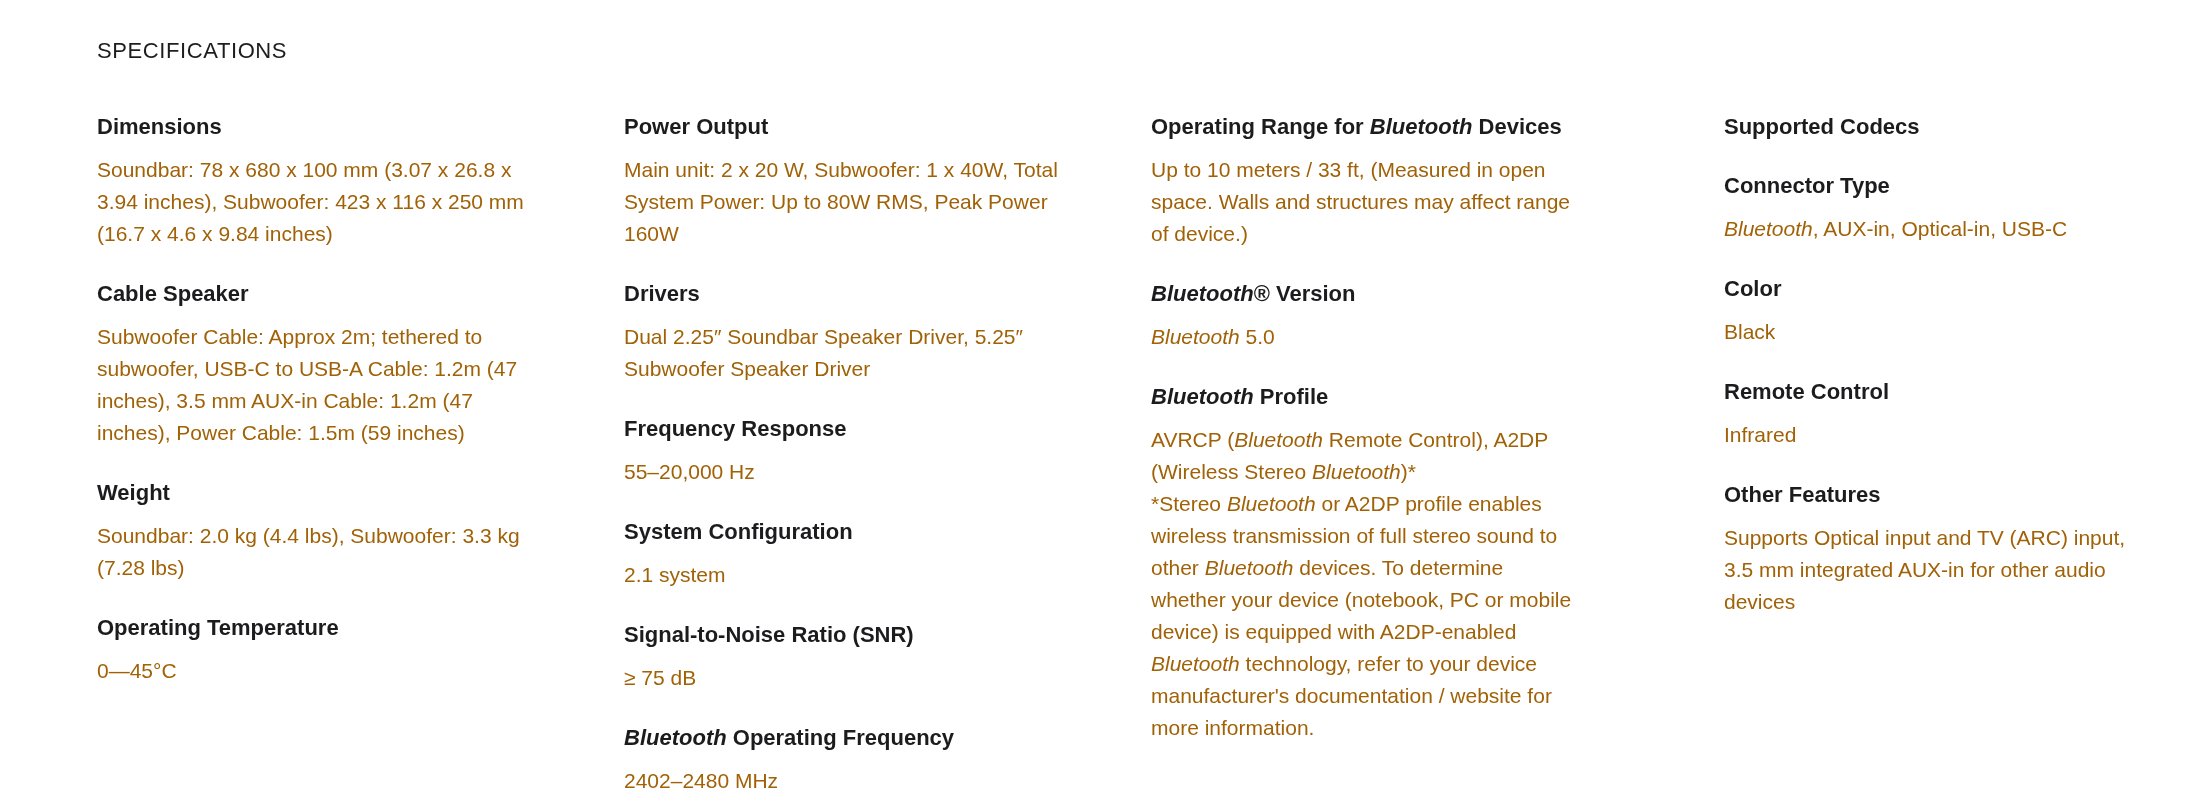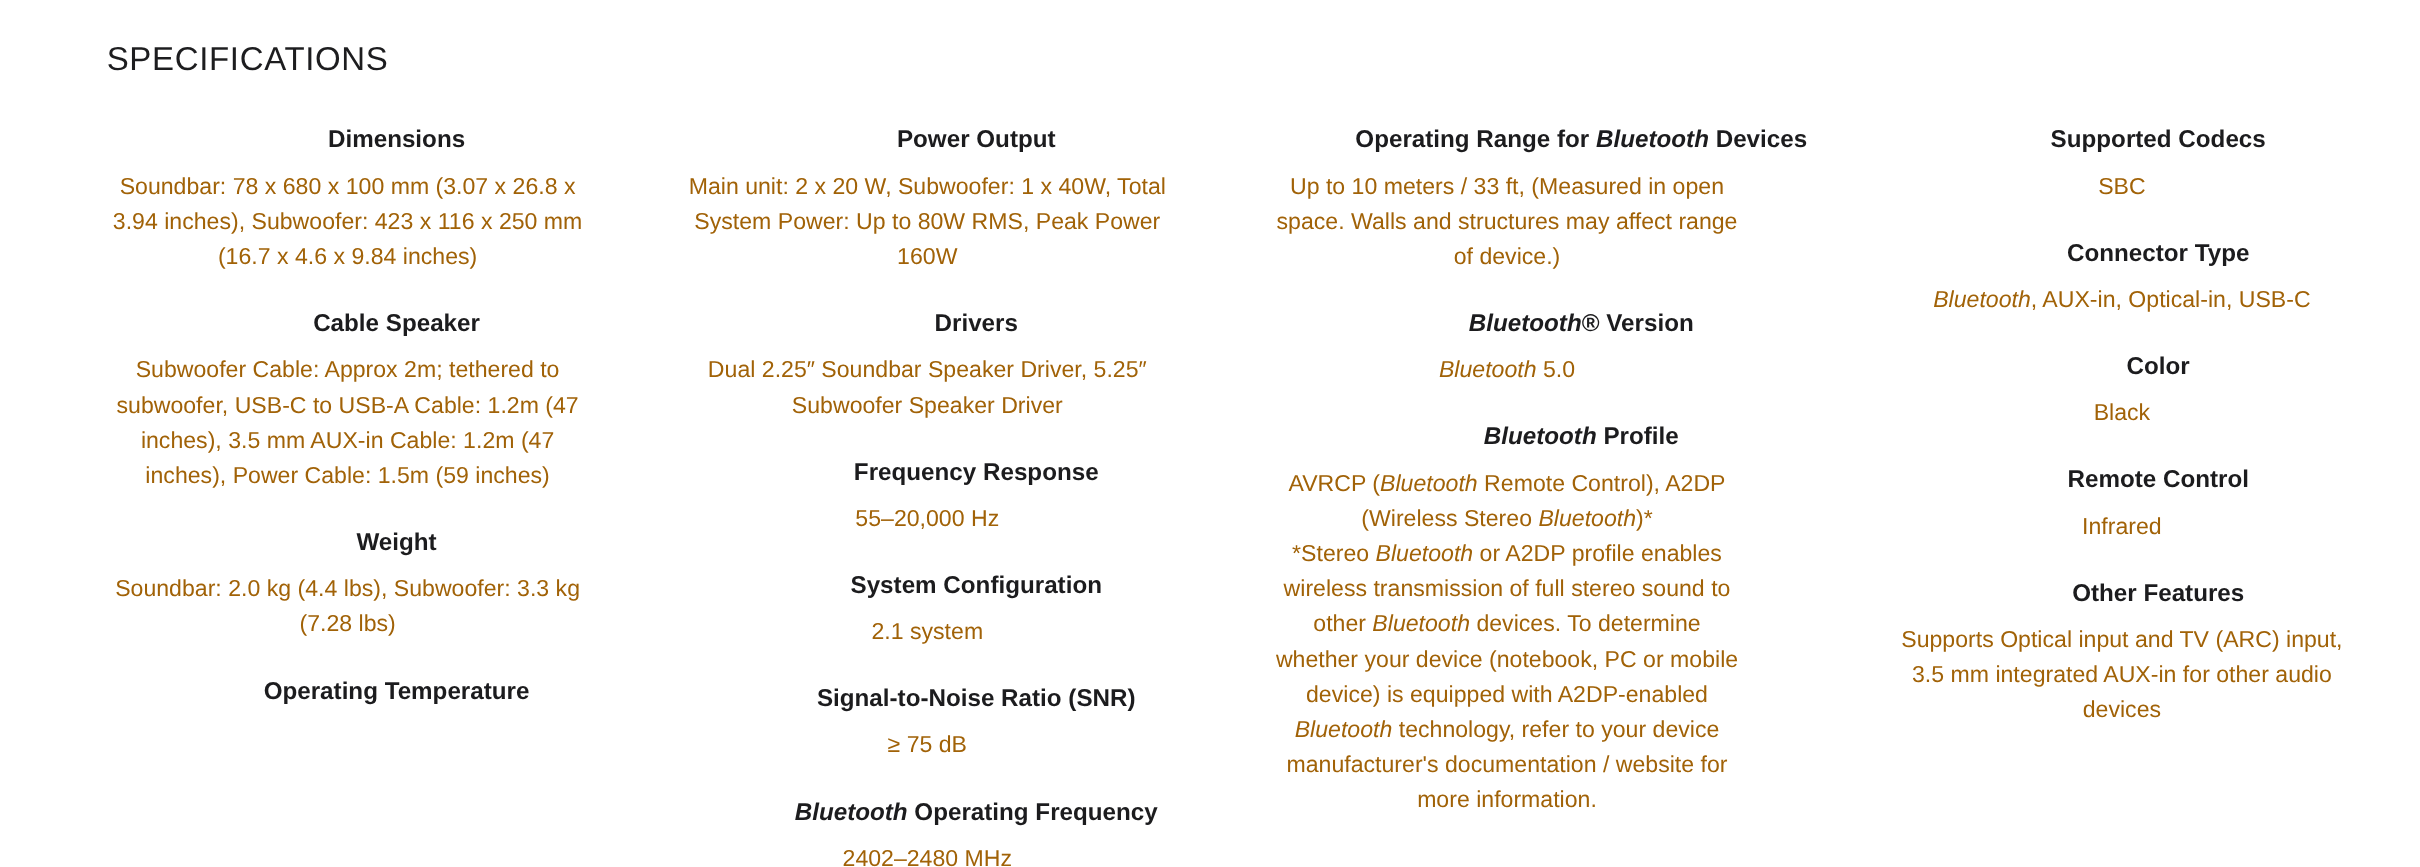--- a/index.html
+++ b/index.html
@@ -9,38 +9,38 @@
     width:2200px;
     height:788px;
     background:#ffffff;
     font-family:"Liberation Sans","DejaVu Sans",sans-serif;
     overflow:hidden;
   }
   .page-title {
     position:absolute;
     left:97px;
     top:38px;
-    font-size:30px;
+    font-size:22px;
     font-weight:400;
     letter-spacing:0.6px;
     color:#1d1d1f;
   }
   .columns {
     position:absolute;
     left:97px;
     top:112px;
     display:flex;
     align-items:flex-start;
   }
   .col { flex:0 0 auto; }
   .col-1 { width:527px; }
   .col-2 { width:527px; }
   .col-3 { width:573px; }
   .col-4 { width:476px; }
-  .spec-section { margin-bottom:29px;text-align:center; }
+  .spec-section { margin-bottom:29px; }
   .spec-label {
     font-size:22px;
     font-weight:700;
     color:#1c1c1e;
     line-height:30px;
     margin-bottom:12px;
   }
   .spec-value {
     font-size:21px;
     font-weight:400;
@@ -74,20 +74,21 @@
 inches), 3.5 mm AUX-in Cable: 1.2m (47
 inches), Power Cable: 1.5m (59 inches)</div>
       </div>
       <div class="spec-section">
         <div class="spec-label">Weight</div>
         <div class="spec-value">Soundbar: 2.0 kg (4.4 lbs), Subwoofer: 3.3 kg
 (7.28 lbs)</div>
       </div>
       <div class="spec-section">
         <div class="spec-label">Operating Temperature</div>
+        <div class="spec-value">0—45°C</div>
       </div>
     </div>
 
     <div class="col col-2">
       <div class="spec-section">
         <div class="spec-label">Power Output</div>
         <div class="spec-value">Main unit: 2 x 20 W, Subwoofer: 1 x 40W, Total
 System Power: Up to 80W RMS, Peak Power
 160W</div>
       </div>
@@ -136,21 +137,20 @@
 device) is equipped with A2DP-enabled
 <em>Bluetooth</em> technology, refer to your device
 manufacturer's documentation / website for
 more information.</div>
       </div>
     </div>
 
     <div class="col col-4">
       <div class="spec-section">
         <div class="spec-label">Supported Codecs</div>
-        <div class="spec-value">SBC</div>
       </div>
       <div class="spec-section">
         <div class="spec-label">Connector Type</div>
         <div class="spec-value"><em>Bluetooth</em>, AUX-in, Optical-in, USB-C</div>
       </div>
       <div class="spec-section">
         <div class="spec-label">Color</div>
         <div class="spec-value">Black</div>
       </div>
       <div class="spec-section">

